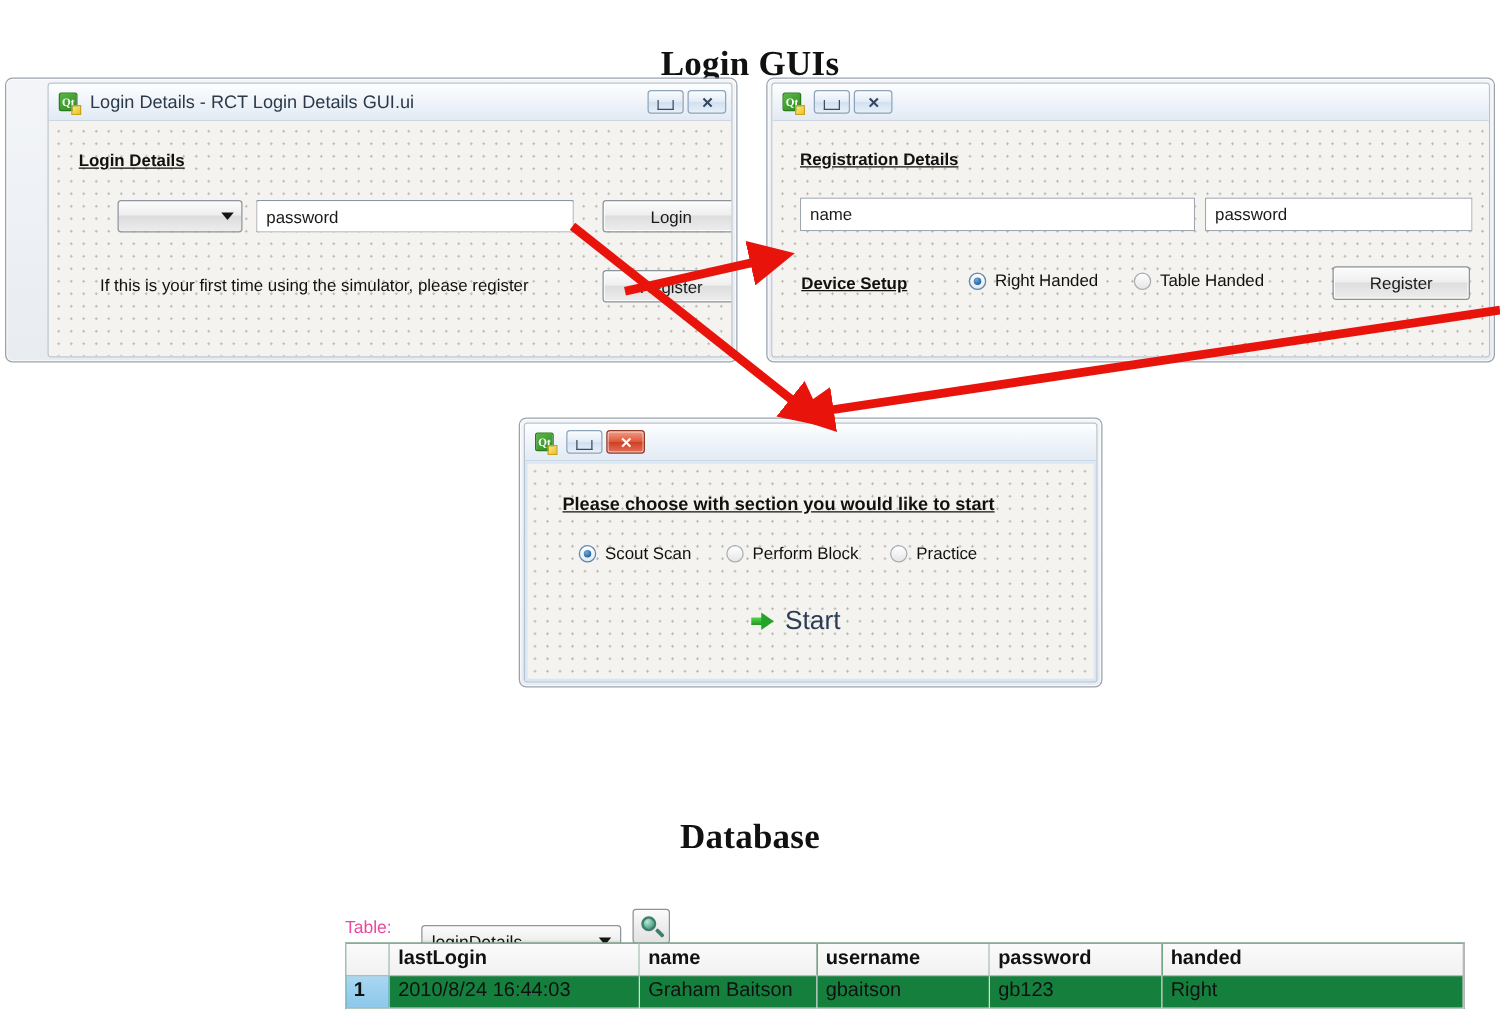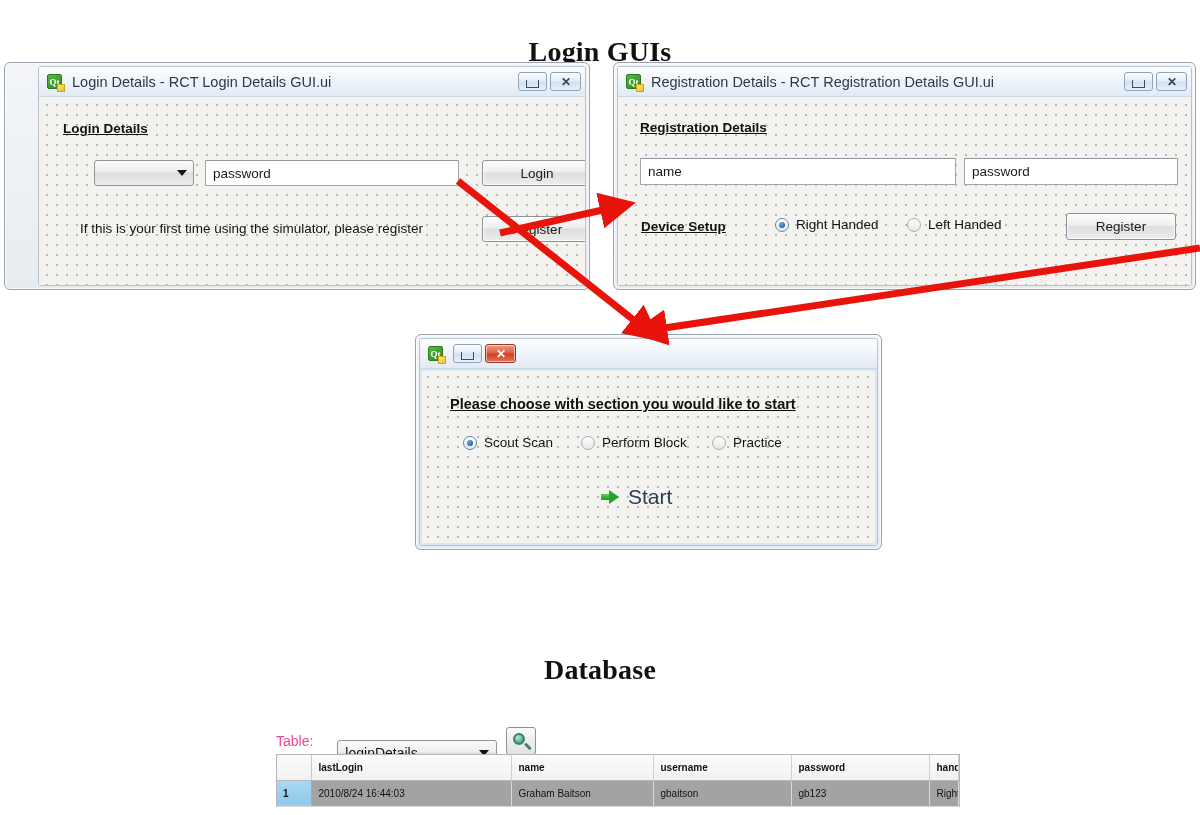--- a/index.html
+++ b/index.html
@@ -255,26 +255,26 @@
     background: radial-gradient(circle at 35% 30%, #bfe6d8 0%, #53a88c 70%, #2f7d63 100%);
   }
   #db-search .handle {
     position:absolute; left:17px; top:17px; width:8px; height:2.5px;
     background:#3f7f6a; transform: rotate(45deg); border-radius:1px;
   }
 
   #db-table {
     position: absolute;
     left: 276px; top: 754px;
-    width: 684px;
+    width: 896px;
     border-top: 1px solid #b6b6b6;
     border-left: 1px solid #b6b6b6;
     border-right: 1px solid #b6b6b6;
-    background: #a3a3a3;
-    font-size: 10px;
+    background: #15803d;
+    font-size: 16px;
   }
   #db-table table { border-collapse: collapse; width: 100%; table-layout: fixed; }
   #db-table th, #db-table td {
     text-align: left;
     padding: 3px 7px;
     font-weight: normal;
     color:#111;
     white-space: nowrap;
     overflow: hidden;
   }
@@ -347,21 +347,20 @@
     </div>
   </div>
 
   <div class="win" id="win-reg" style="left:613px; top:62px; width:583px; height:228px;">
     <div class="win-inner">
       <div class="titlebar">
         <span class="win-icon">
           <span class="sq"></span>
             <span class="flag"></span>
         </span>
-        <span class="titlebar-text">Registration Details - RCT Registration Details GUI.ui</span>
         <span class="win-controls">
           <span class="wbtn min">
               <span class="glyph"></span>
             </span>
           <span class="wbtn close">
               <span class="glyph">✕</span>
             </span>
         </span>
       </div>
       <div class="form-canvas">
@@ -378,21 +377,21 @@
 
         <div class="qt-label bold-underline" style="left:23px; top:122px;">Device Setup</div>
 
         <div class="qt-radio on" style="left:157px; top:120px;">
           <span class="ring"></span>
           <span class="rlabel">Right Handed</span>
         </div>
 
         <div class="qt-radio" style="left:289px; top:120px;">
           <span class="ring"></span>
-          <span class="rlabel">Left Handed</span>
+          <span class="rlabel">Table Handed</span>
         </div>
 
         <div class="qt-button" style="left:448px; top:116px; width:110px; height:27px;">
           <span>Register</span>
         </div>
 
       </div>
     </div>
   </div>
 

